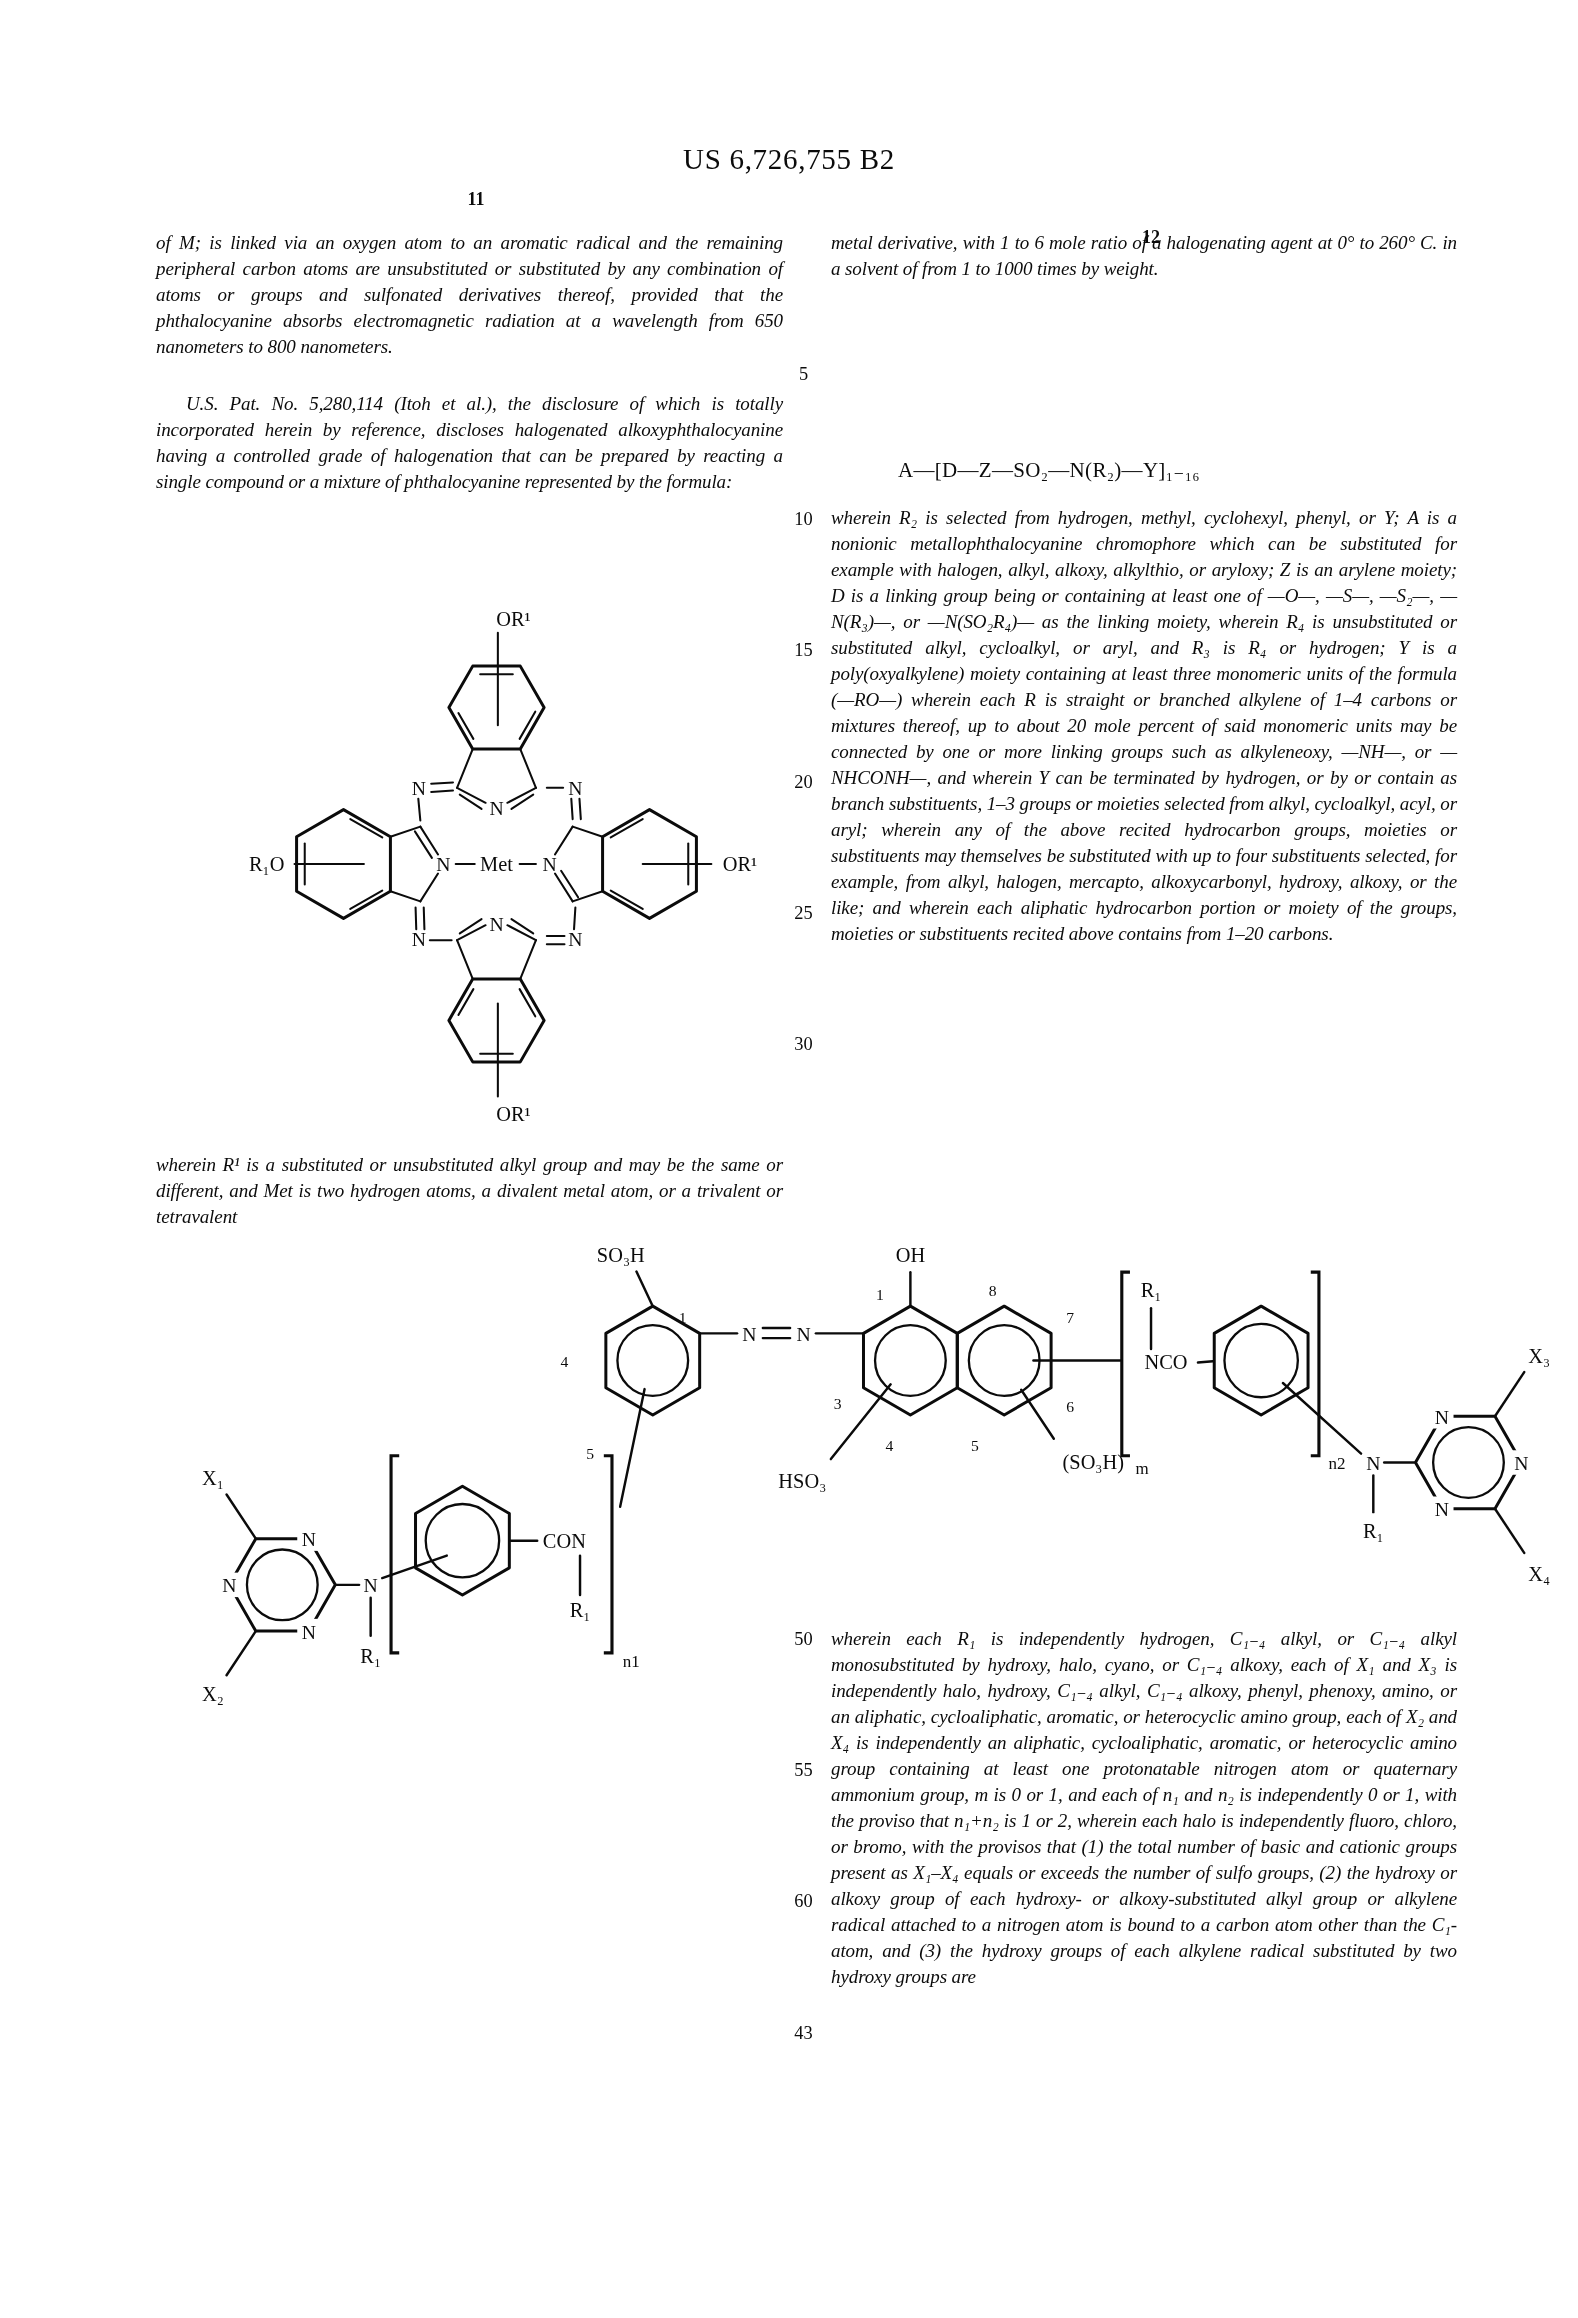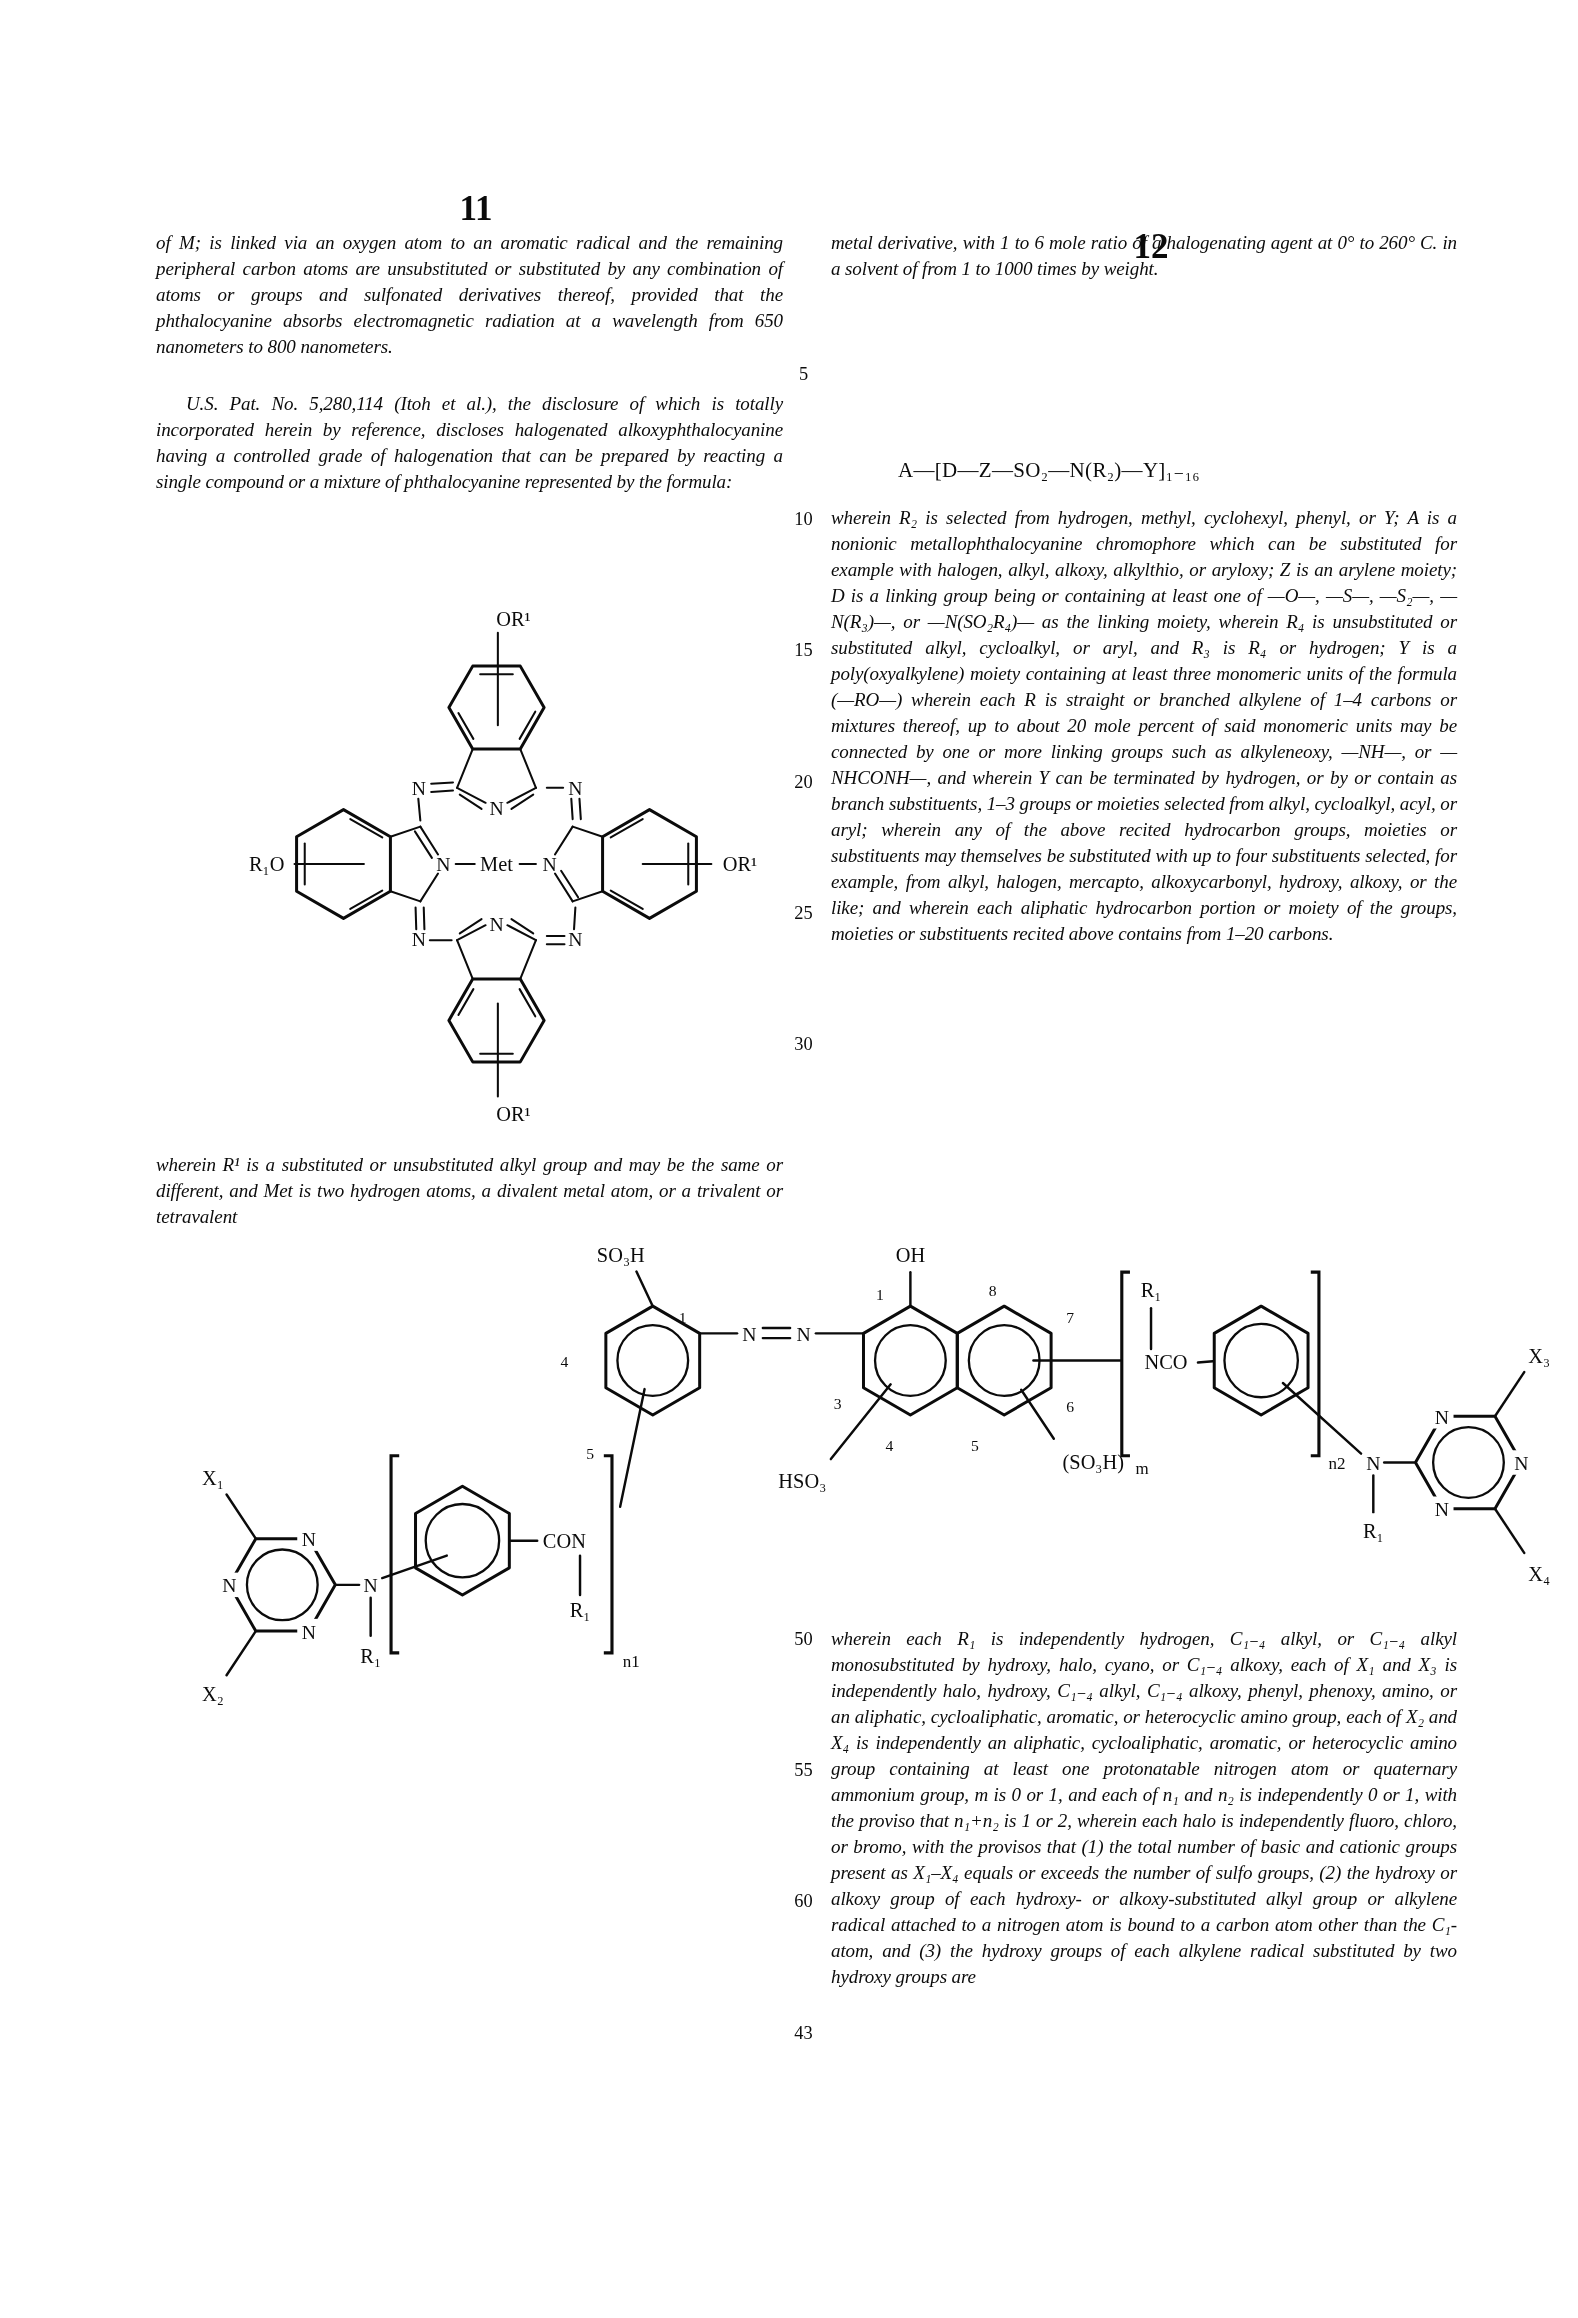--- a/index.html
+++ b/index.html
@@ -1,21 +1,21 @@
 <!DOCTYPE html>
 <html style="font-size:11px"><head>
 <meta charset="utf-8">
 <style>
   html,body{margin:0;padding:0;background:#d9d9d9;}
   .page{position:relative;width:1578px;height:2319px;background:#ffffff;
         font-family:"Liberation Serif","DejaVu Serif",serif;color:#0b0b0b;overflow:hidden;}
   .hdr{position:absolute;left:0;top:143px;width:100%;text-align:center;
        font-size:29px;letter-spacing:0.7px;}
   .colnum{position:absolute;top:189px;width:150px;text-align:center;
-          font-size:35px;font-weight:bold;}
+          font-size:18px;font-weight:bold;}
   .para{position:absolute;font-size:19px;line-height:26px;text-align:justify;
         letter-spacing:-0.1px;font-style:italic;}
   .indent{text-indent:30px;}
   .gutter{position:absolute;left:786px;width:35px;text-align:center;font-size:18.4px;}
   .formula{position:absolute;font-size:21px;letter-spacing:0.3px;margin-top:12px;}
   svg{position:absolute;overflow:visible;}
   svg text{font-family:"Liberation Serif","DejaVu Serif",serif;fill:#0b0b0b;}
   .bond{stroke:#0b0b0b;stroke-width:3;fill:none;stroke-linecap:round;}
   .bondh{stroke:#0b0b0b;stroke-width:3.6;fill:none;stroke-linecap:round;}
   .ring{stroke:#0b0b0b;stroke-width:4.4;fill:none;stroke-linejoin:round;}
@@ -24,20 +24,21 @@
   .lbl{font-size:30px;}
   .atom{font-size:29px;}
   .num{font-size:23px;}
   .sub{font-size:25px;}
 </style>
 </head>
 <body>
 
 <div class="page">
 
+  <div class="hdr">US 6,726,755 B2</div>
   <div class="colnum" style="left:401px;">11</div>
   <div class="colnum" style="left:1076px;margin-top:38px;">12</div>
 
   <div class="gutter" style="top:364px;">5</div>
   <div class="gutter" style="top:509px;">10</div>
   <div class="gutter" style="top:640px;">15</div>
   <div class="gutter" style="top:772px;">20</div>
   <div class="gutter" style="top:903px;">25</div>
   <div class="gutter" style="top:1034px;">30</div>
   <div class="gutter" style="top:1629px;">50</div>

